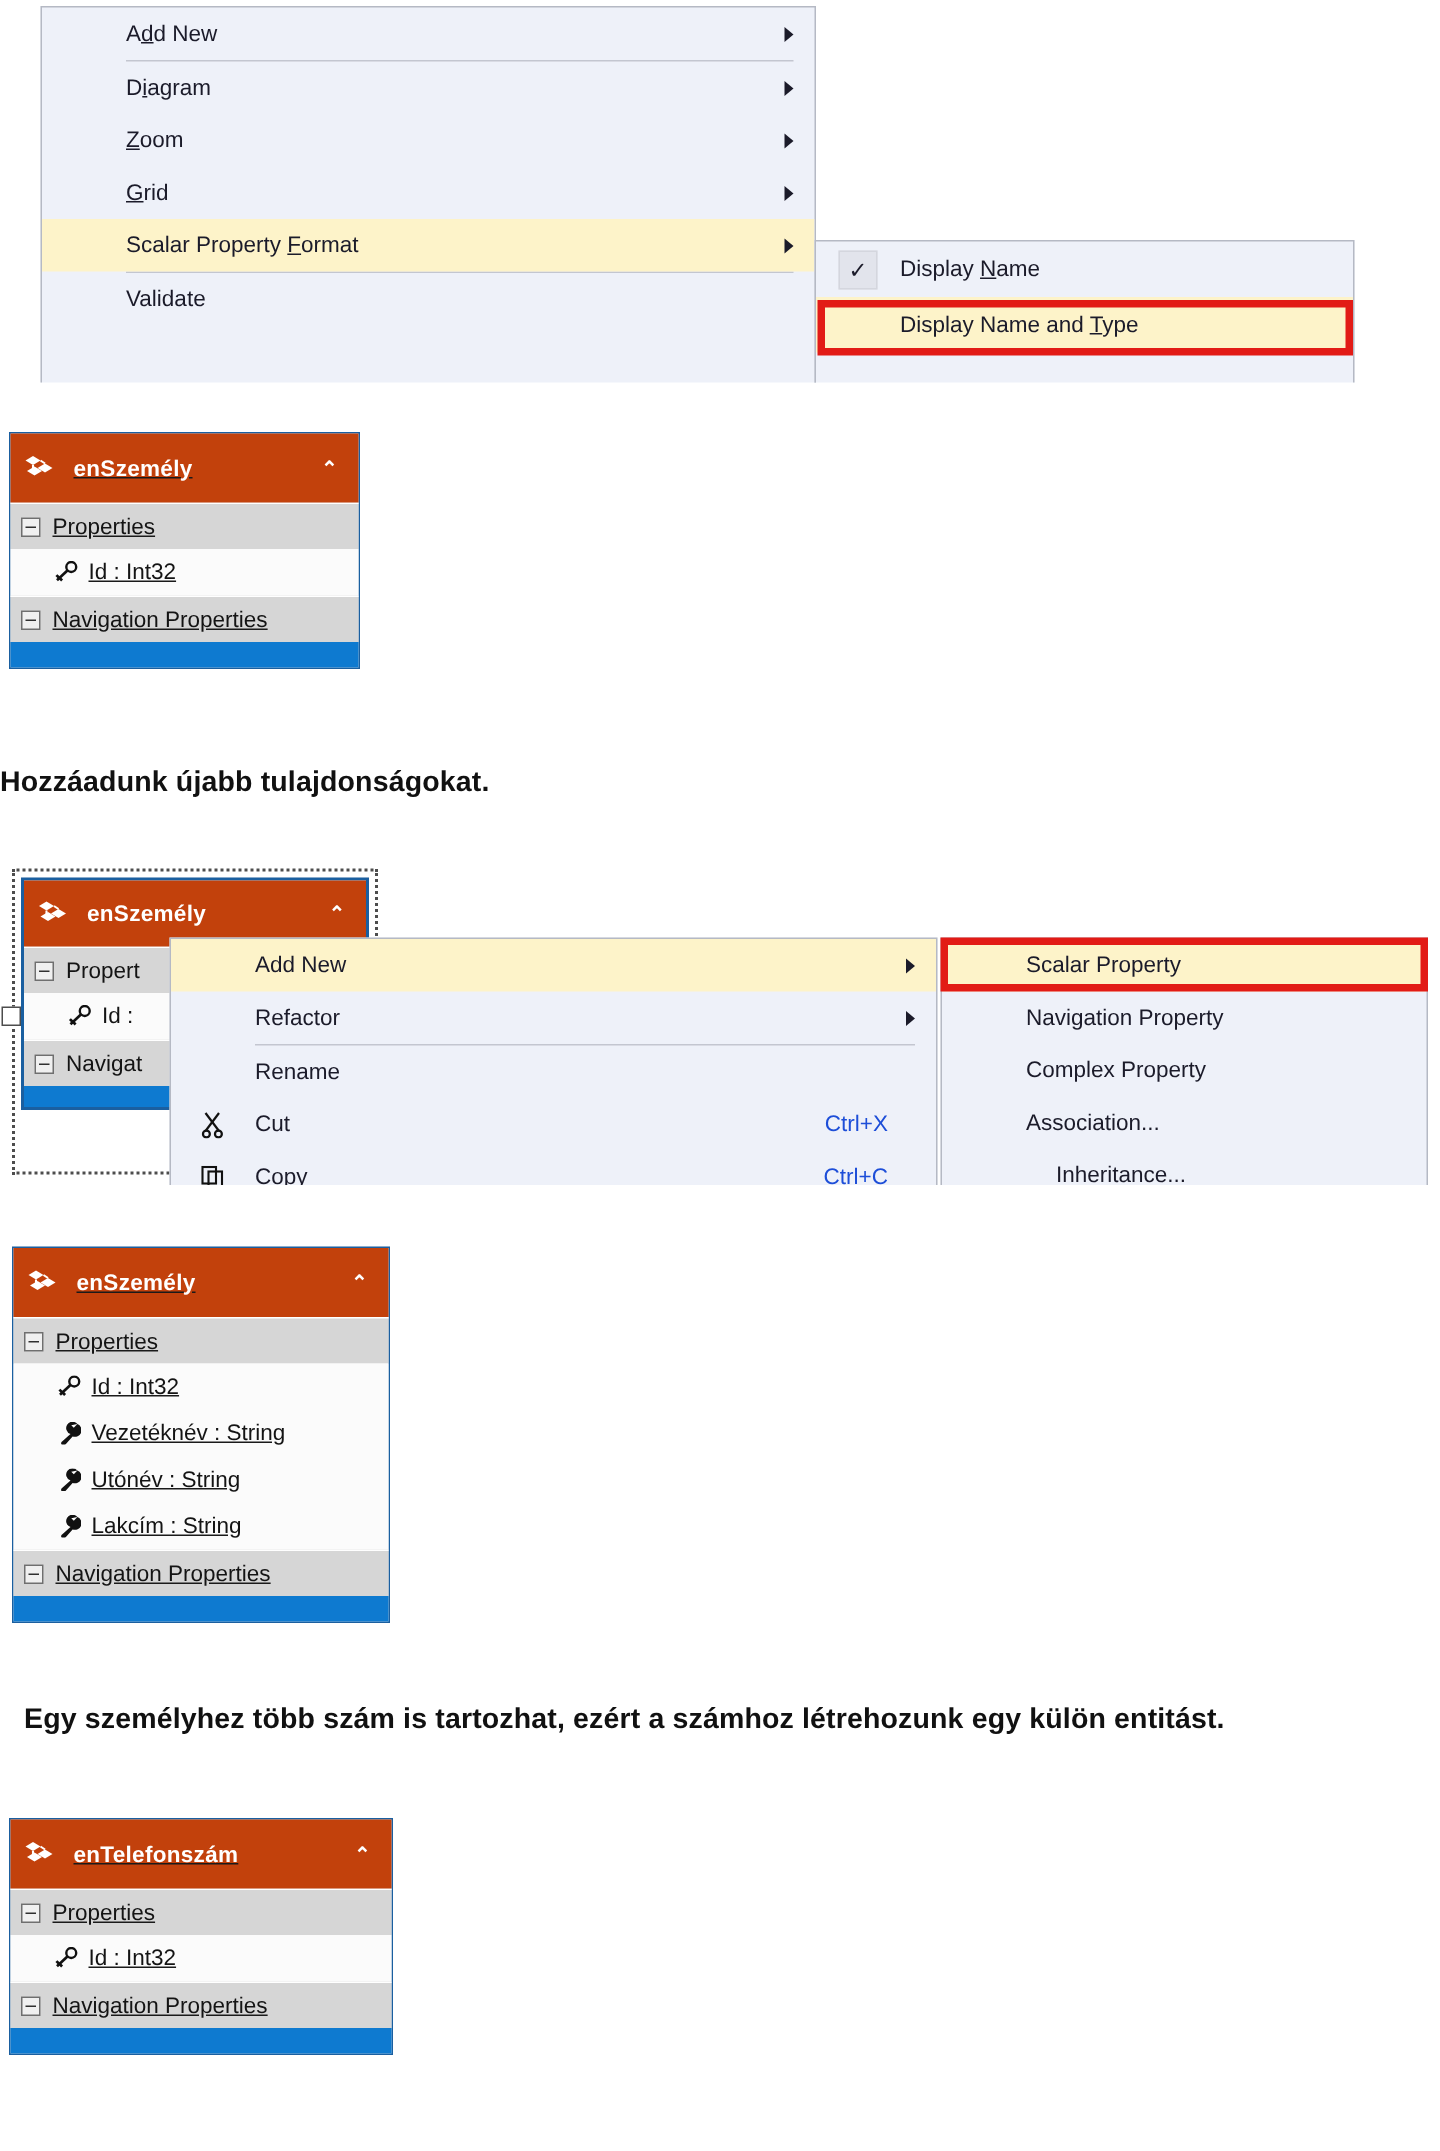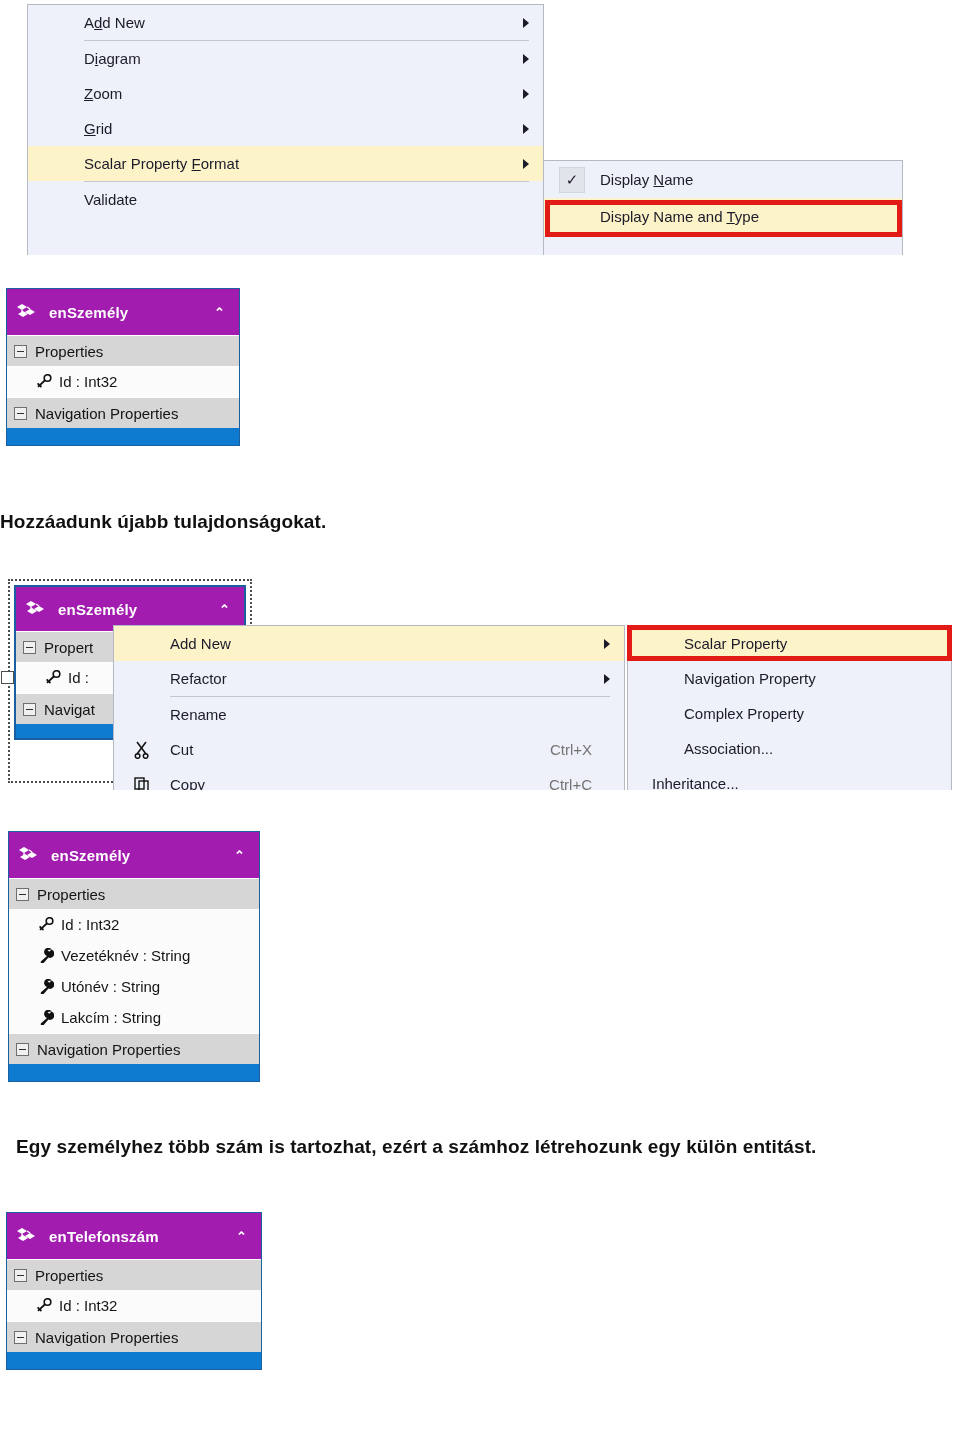--- a/index.html
+++ b/index.html
@@ -10,21 +10,21 @@
   body {
     width: 960px;
     height: 1434px;
     position: relative;
     font-family: "Liberation Sans", sans-serif;
     color: #1a1a1a;
     overflow: hidden;
   }
 
   
-  .figure { position: absolute; }
+  .figure { position: absolute; text-decoration: underline; }
 
   
   .ctx-menu {
     background: #eef1f9;
     border: 1px solid #b5b9c4;
     box-sizing: border-box;
     font-size: 15px;
     color: #1b1b2a;
     overflow: hidden;
   }
@@ -48,21 +48,21 @@
     align-items: center;
     justify-content: center;
     font-size: 15px;
     color: #1b1b2a;
   }
   .ctx-label { flex: 1 1 auto; }
   .ctx-label u { text-decoration: underline; }
   .ctx-accel {
     flex: 0 0 auto;
     padding-right: 26px;
-    color: #737373;
+    color: #1d4ed8;
   }
   .ctx-arrow {
     position: absolute;
     right: 14px;
     top: 50%;
     transform: translateY(-50%);
     width: 0; height: 0;
     border-left: 6px solid #1b1b2a;
     border-top: 5px solid transparent;
     border-bottom: 5px solid transparent;
@@ -93,21 +93,21 @@
 
   
   .entity {
     background: #f6f6f6;
     border: 1px solid #1a5fa0;
     box-sizing: border-box;
     font-size: 15px;
     color: #141414;
   }
   .entity-header {
-    background: #a21caf;
+    background: #c2410c;
     color: #ffffff;
     font-weight: bold;
     height: 46px;
     display: flex;
     align-items: center;
     padding: 0 8px 0 9px;
     box-sizing: border-box;
     position: relative;
     text-align: right;
   }
@@ -392,21 +392,21 @@
     </div>
     <div class="ctx-row" style="padding-left:56px;">
       <div class="ctx-label">Navigation Property</div>
     </div>
     <div class="ctx-row" style="padding-left:56px;">
       <div class="ctx-label">Complex Property</div>
     </div>
     <div class="ctx-row" style="padding-left:56px;">
       <div class="ctx-label">Association...</div>
     </div>
-    <div class="ctx-row" style="padding-left:24px;">
+    <div class="ctx-row" style="padding-left:76px;">
       <div class="ctx-label">Inheritance...</div>
     </div>
   </div>
 
   <div class="red-box" style="left:627px; top:53px; width:325px; height:36px;"></div>
 </div>
 
 <div class="figure" style="left:8px; top:831px; width:252px; height:276px;">
   <div class="entity" style="width:252px;">
     <div class="entity-header">

